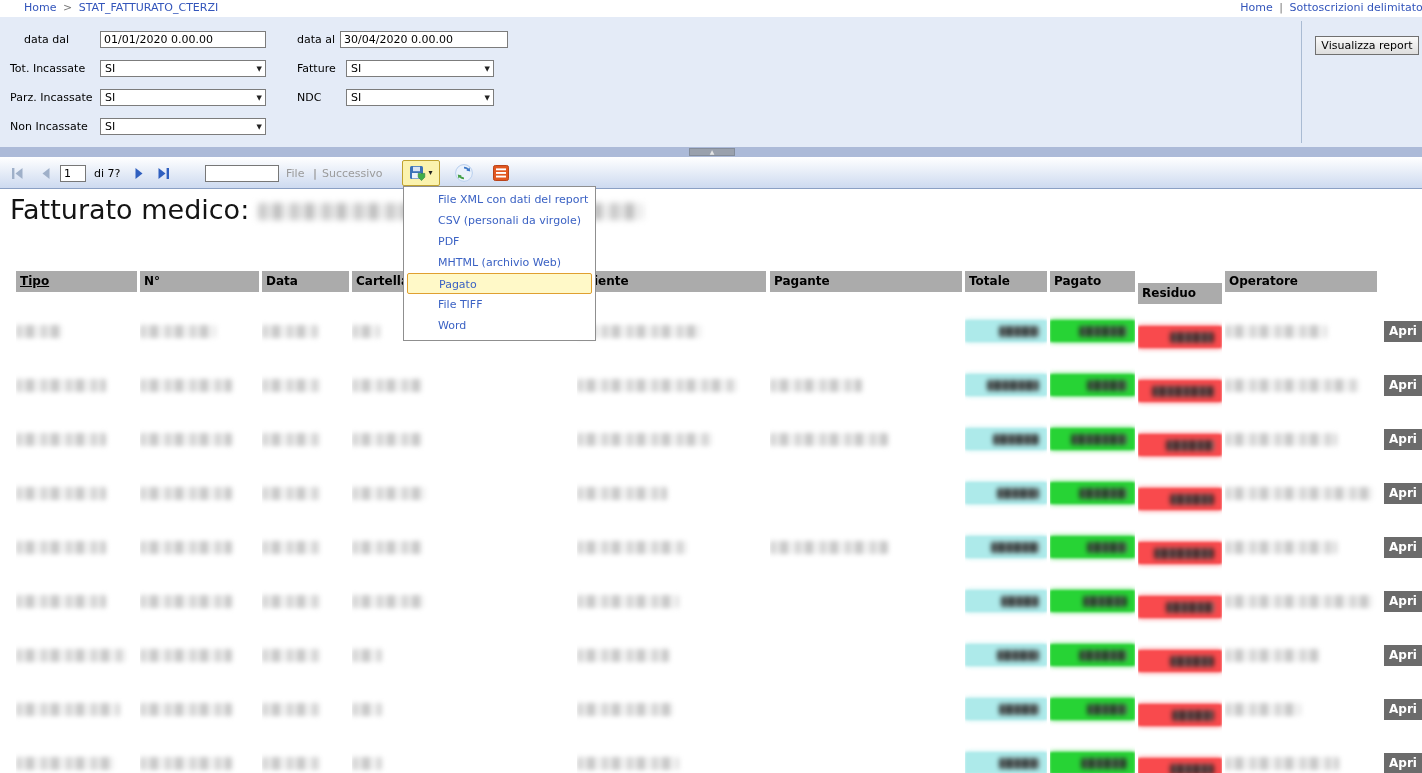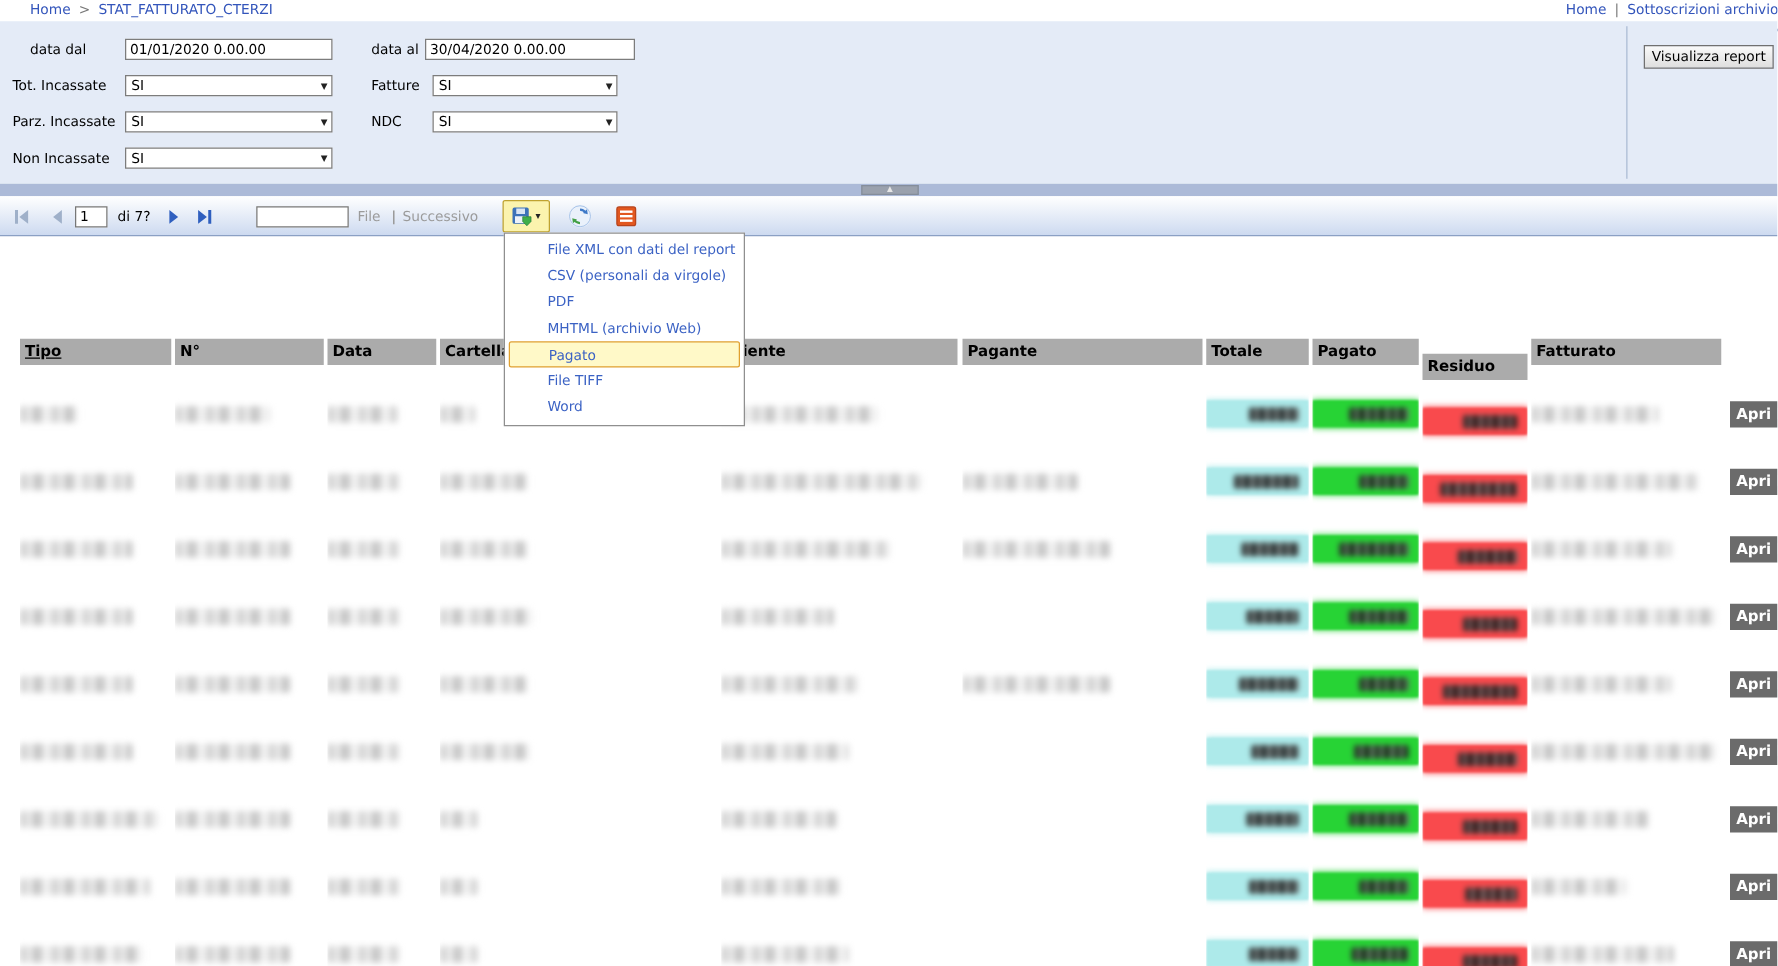--- a/index.html
+++ b/index.html
@@ -129,21 +129,21 @@
 
   <div class="topbar">
     <div class="crumbs">
       <span class="lnk">Home</span>
       <span class="sep">&gt;</span>
       <span class="lnk">STAT_FATTURATO_CTERZI</span>
     </div>
     <div class="toplinks">
       <span class="lnk">Home</span>
       <span class="sep">|</span>
-      <span class="lnk">Sottoscrizioni archivio</span>
+      <span class="lnk">Sottoscrizioni delimitato</span>
       <span class="sep">|</span>
     </div>
   </div>
 
   <div class="params">
     <span class="p-label" style="left:24px; top:14px;">data dal</span>
     <input class="p-input" style="left: 100px; top: 14px; width: 166px;" value="01/01/2020 0.00.00">
     <span class="p-label" style="left:297px; top:14px;">data al</span>
     <input class="p-input" style="left: 340px; top: 14px; width: 168px;" value="30/04/2020 0.00.00">
 
@@ -259,33 +259,37 @@
       <svg viewBox="0 0 18 18" width="18" height="18">
         <rect x="1.5" y="1.5" width="15" height="15" rx="1.8" fill="#E2571F" stroke="#B8431B"></rect>
         <rect x="4" y="4.4" width="10" height="1.9" fill="#fff"></rect>
         <rect x="4" y="8" width="10" height="1.9" fill="#fff"></rect>
         <rect x="4" y="11.6" width="10" height="1.9" fill="#fff"></rect>
       </svg>
     </span>
   </div>
 
   <div class="report">
+    <div class="rpt-title">
+      <span>Fatturato medico:</span>
+      <span class="title-blur"></span>
+    </div>
 
     <div class="tablewrap">
       <div class="thead">
         <div class="hcell c-tipo">Tipo</div>
         <div class="hcell c-n">N°</div>
         <div class="hcell c-data">Data</div>
         <div class="hcell c-cartella">Cartella</div>
         <div class="hcell c-cliente">Cliente</div>
         <div class="hcell c-pagante">Pagante</div>
         <div class="hcell c-totale">Totale</div>
         <div class="hcell c-pagato">Pagato</div>
         <div class="hcell c-residuo">Residuo</div>
-        <div class="hcell c-operatore">Fatturato</div>
+        <div class="hcell c-operatore">Operatore</div>
       </div>
       <div>
           <div class="trow">
             <div class="cell c-tipo">
               <span class="blur" style="width: 46px;"></span>
             </div>
             <div class="cell c-n">
               <span class="blur" style="width: 76px;"></span>
             </div>
             <div class="cell c-data">

